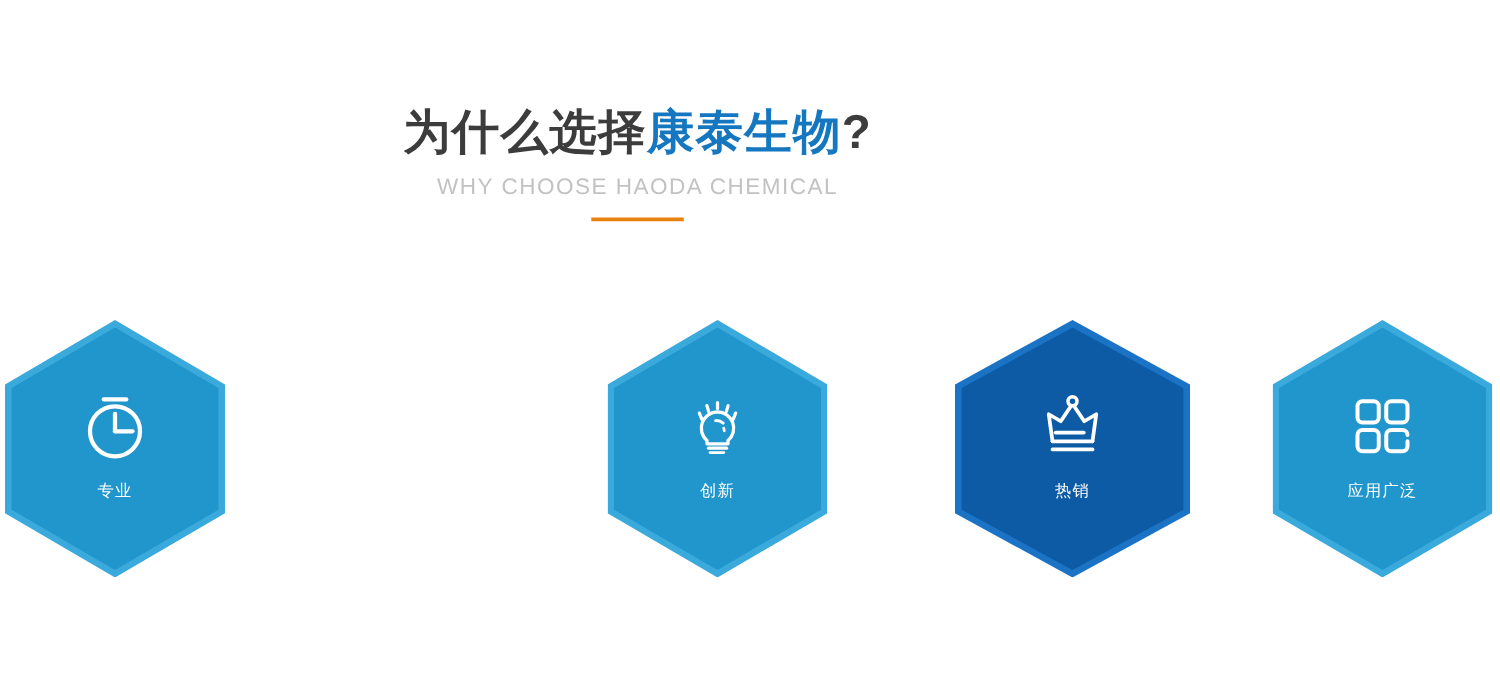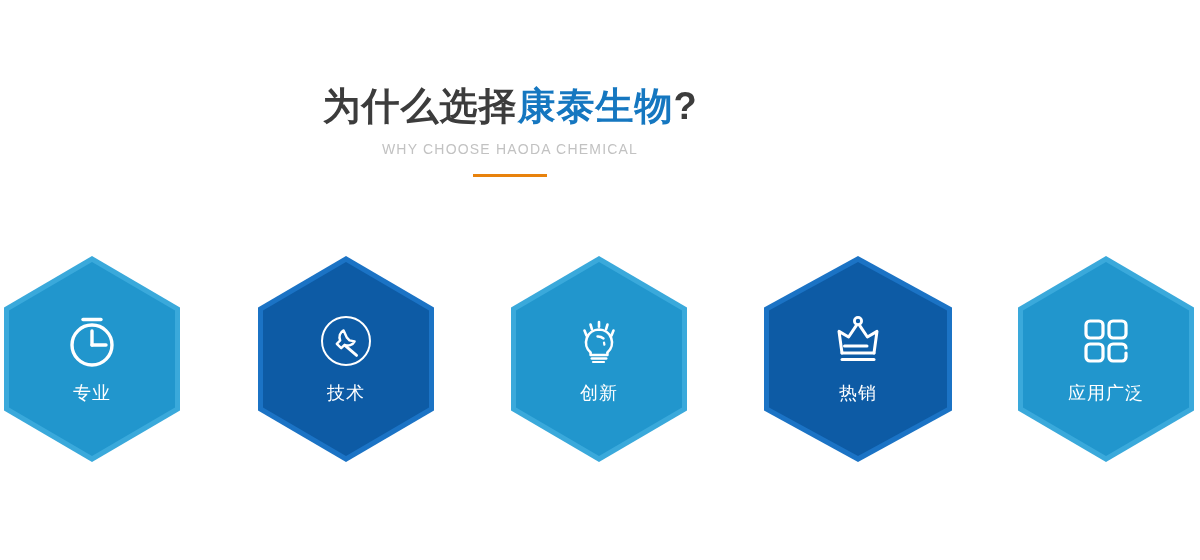--- a/index.html
+++ b/index.html
@@ -41,21 +41,21 @@
   }
   .main-title .accent {
     color: #1577c0;
   }
   .main-title .mark {
     color: #3c3c3c;
   }
 
   .sub-title {
     margin: 8px 0 0 0;
-    font-size: 14px;
+    font-size: 18px;
     line-height: 22px;
     color: #c2c2c2;
     letter-spacing: 1.2px;
     font-weight: normal;
     white-space: nowrap;
   }
 
   .divider {
     margin: 14px auto 0 auto;
     width: 74px;
@@ -74,21 +74,21 @@
 
   .hex-cell {
     position: absolute;
     top: 0;
     width: 176px;
     height: 206px;
   }
 
   .hex-cell.c0 { left: 4px; }
   .hex-cell.c1 { left: 258px; }
-  .hex-cell.c2 { left: 511px; }
+  .hex-cell.c2 { left: 486px; }
   .hex-cell.c3 { left: 764px; padding-left: 12px; }
   .hex-cell.c4 { left: 1018px; }
 
   
   .hex-outer {
     position: absolute;
     inset: 0;
     -webkit-clip-path: polygon(50% 0%, 100% 25%, 100% 75%, 50% 100%, 0% 75%, 0% 25%);
     clip-path: polygon(50% 0%, 100% 25%, 100% 75%, 50% 100%, 0% 75%, 0% 25%);
   }
@@ -117,21 +117,21 @@
     display: block;
     margin-bottom: 12px;
   }
   .hex-icon svg {
     display: block;
     width: 56px;
     height: 56px;
   }
 
   .hex-label {
-    font-size: 18px;
+    font-size: 13px;
     line-height: 24px;
     color: #ffffff;
     letter-spacing: 1px;
     white-space: nowrap;
   }
 </style>
 </head>
 <body>
 
 <div class="page">
@@ -153,34 +153,20 @@
             <line x1="19" y1="6.5" x2="37" y2="6.5" stroke="#ffffff" stroke-width="3.4" stroke-linecap="round"></line>
             <circle cx="28" cy="32" r="20" stroke="#ffffff" stroke-width="3.4"></circle>
             <path d="M28 32 V18" stroke="#ffffff" stroke-width="3.4" stroke-linecap="round"></path>
             <path d="M28 32 H42" stroke="#ffffff" stroke-width="3.4" stroke-linecap="round"></path>
           </svg>
         </span>
         <span class="hex-label">专业</span>
       </div>
     </div>
 
-    <div class="hex-cell c1">
-      <div class="hex-outer" style="background:#1b73c5"></div>
-      <div class="hex-inner" style="background:#0d5ba5"></div>
-      <div class="hex-content">
-        <span class="hex-icon">
-          <svg viewBox="0 0 56 56" fill="none" xmlns="http://www.w3.org/2000/svg">
-            <circle cx="28" cy="28" r="24" stroke="#ffffff" stroke-width="2"></circle>
-            <path d="M25.6 17.4a7.6 7.6 0 0 0-3.4 10l-3.4 3.4 4.4 4.4 3.4-3.4a7.6 7.6 0 0 0 10-3.4l-5.1-1.1-2.6-2.6Z" stroke="#ffffff" stroke-width="2.4" stroke-linejoin="round"></path>
-            <path d="M27.2 32.6 38.6 42.4" stroke="#ffffff" stroke-width="2.8" stroke-linecap="round"></path>
-          </svg>
-        </span>
-        <span class="hex-label">技术</span>
-      </div>
-    </div>
 
     <div class="hex-cell c2">
       <div class="hex-outer" style="background:#3aa9db"></div>
       <div class="hex-inner" style="background:#2196cd"></div>
       <div class="hex-content">
         <span class="hex-icon">
           <svg viewBox="0 0 56 56" fill="none" xmlns="http://www.w3.org/2000/svg">
             <path d="M13.5 17.5 l2 5" stroke="#ffffff" stroke-width="2.6" stroke-linecap="round"></path>
             <path d="M19.5 11.5 l1.4 4.6" stroke="#ffffff" stroke-width="2.6" stroke-linecap="round"></path>
             <path d="M28 9 v4.8" stroke="#ffffff" stroke-width="2.6" stroke-linecap="round"></path>

